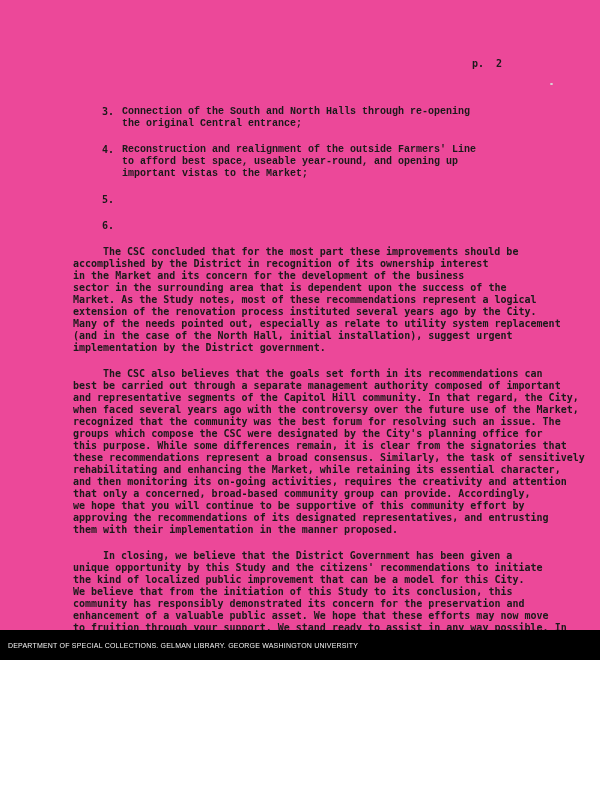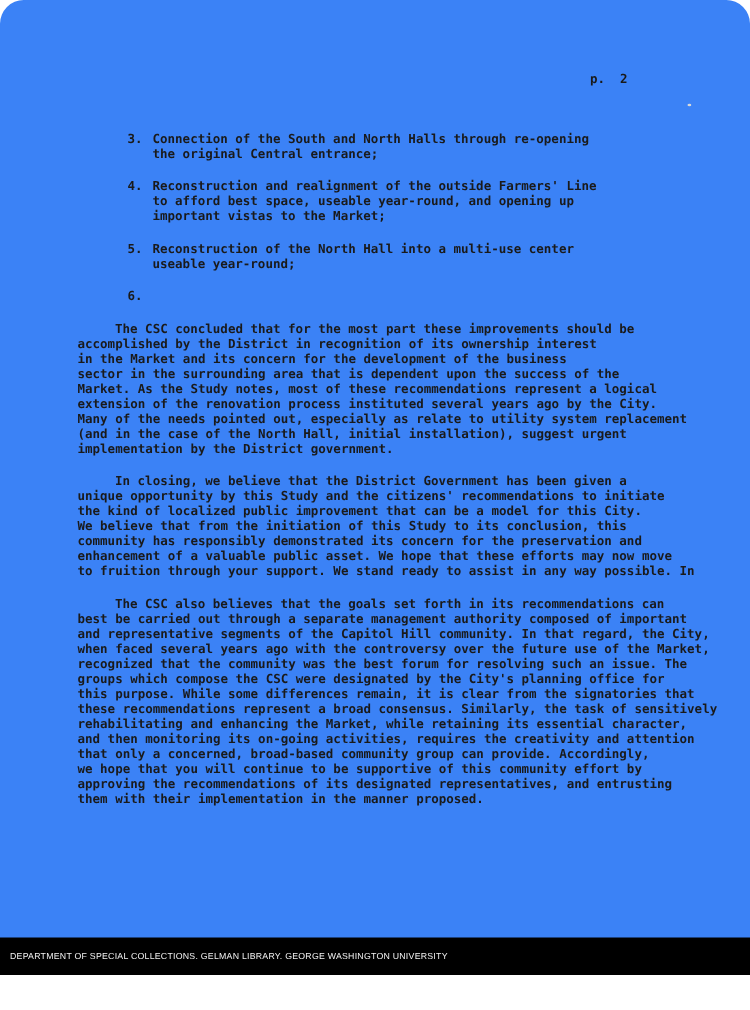--- a/index.html
+++ b/index.html
@@ -3,25 +3,24 @@
 <meta charset="utf-8">
 <style>
   html, body { margin: 0; padding: 0; }
   body {
     width: 600px; height: 808px;
     background: #ffffff;
     overflow: hidden;
   }
   .page {
     position: relative;
-    width: 600px; height: 780px;
-    background: #3b82f6;
+    width: 600px; height: 660px;
+    background: #ec4899;
     font-family: "DejaVu Sans Mono", "Liberation Mono", monospace;
     color: #1a1a1a;
-    border-radius: 19px;
   }
   .page-number {
     position: absolute;
     top: 58px; left: 472px;
     font-size: 10px; line-height: 12px;
     font-weight: 600;
     white-space: pre;
   }
   .content {
     position: absolute;
@@ -29,23 +28,23 @@
     font-size: 10px; line-height: 12px;
     font-weight: 600;
   }
   .num-list { margin: 0; padding: 0; }
   .li {
     display: flex;
     margin: 0 0 14px 44px;
     white-space: pre;
   }
   .li .num { flex: none; width: 20px; }
-  .li .txt { flex: none; }
+  .li .txt { flex: none; font-family: Liberation Mono, monospace; }
   .para {
-    margin: 0 0 14px 4px;
+    margin: 0 0 14px 15px;
     white-space: pre;
     text-indent: 30px;
   }
   .para:last-child { margin-bottom: 0; }
   .speck {
     position: absolute;
     left: 550px; top: 83px;
     width: 3px; height: 2px;
     background: #d9d9d9;
     border-radius: 50%;
@@ -89,62 +88,60 @@
 
       <div class="li">
         <span class="num">4.</span>
         <span class="txt">Reconstruction and realignment of the outside Farmers' Line
 to afford best space, useable year-round, and opening up
 important vistas to the Market;</span>
       </div>
 
       <div class="li">
         <span class="num">5.</span>
-        <span class="txt">Reconstruction of the North Hall into a multi-use center
-useable year-round;</span>
       </div>
 
       <div class="li">
         <span class="num">6.</span>
       </div>
 
     </div>
 
     <p class="para">The CSC concluded that for the most part these improvements should be
 accomplished by the District in recognition of its ownership interest
 in the Market and its concern for the development of the business
 sector in the surrounding area that is dependent upon the success of the
 Market. As the Study notes, most of these recommendations represent a logical
 extension of the renovation process instituted several years ago by the City.
 Many of the needs pointed out, especially as relate to utility system replacement
 (and in the case of the North Hall, initial installation), suggest urgent
 implementation by the District government.</p>
 
-    <p class="para">In closing, we believe that the District Government has been given a
-unique opportunity by this Study and the citizens' recommendations to initiate
-the kind of localized public improvement that can be a model for this City.
-We believe that from the initiation of this Study to its conclusion, this
-community has responsibly demonstrated its concern for the preservation and
-enhancement of a valuable public asset. We hope that these efforts may now move
-to fruition through your support. We stand ready to assist in any way possible. In</p>
-
     <p class="para">The CSC also believes that the goals set forth in its recommendations can
 best be carried out through a separate management authority composed of important
 and representative segments of the Capitol Hill community. In that regard, the City,
 when faced several years ago with the controversy over the future use of the Market,
 recognized that the community was the best forum for resolving such an issue. The
 groups which compose the CSC were designated by the City's planning office for
 this purpose. While some differences remain, it is clear from the signatories that
 these recommendations represent a broad consensus. Similarly, the task of sensitively
 rehabilitating and enhancing the Market, while retaining its essential character,
 and then monitoring its on-going activities, requires the creativity and attention
 that only a concerned, broad-based community group can provide. Accordingly,
 we hope that you will continue to be supportive of this community effort by
 approving the recommendations of its designated representatives, and entrusting
 them with their implementation in the manner proposed.</p>
 
+    <p class="para">In closing, we believe that the District Government has been given a
+unique opportunity by this Study and the citizens' recommendations to initiate
+the kind of localized public improvement that can be a model for this City.
+We believe that from the initiation of this Study to its conclusion, this
+community has responsibly demonstrated its concern for the preservation and
+enhancement of a valuable public asset. We hope that these efforts may now move
+to fruition through your support. We stand ready to assist in any way possible. In</p>
+
   </div>
 
   <div class="footer-bar">
     <span class="footer-label">DEPARTMENT OF SPECIAL COLLECTIONS. GELMAN LIBRARY. GEORGE WASHINGTON UNIVERSITY</span>
   </div>
 
 </div>
 
 </body></html>

